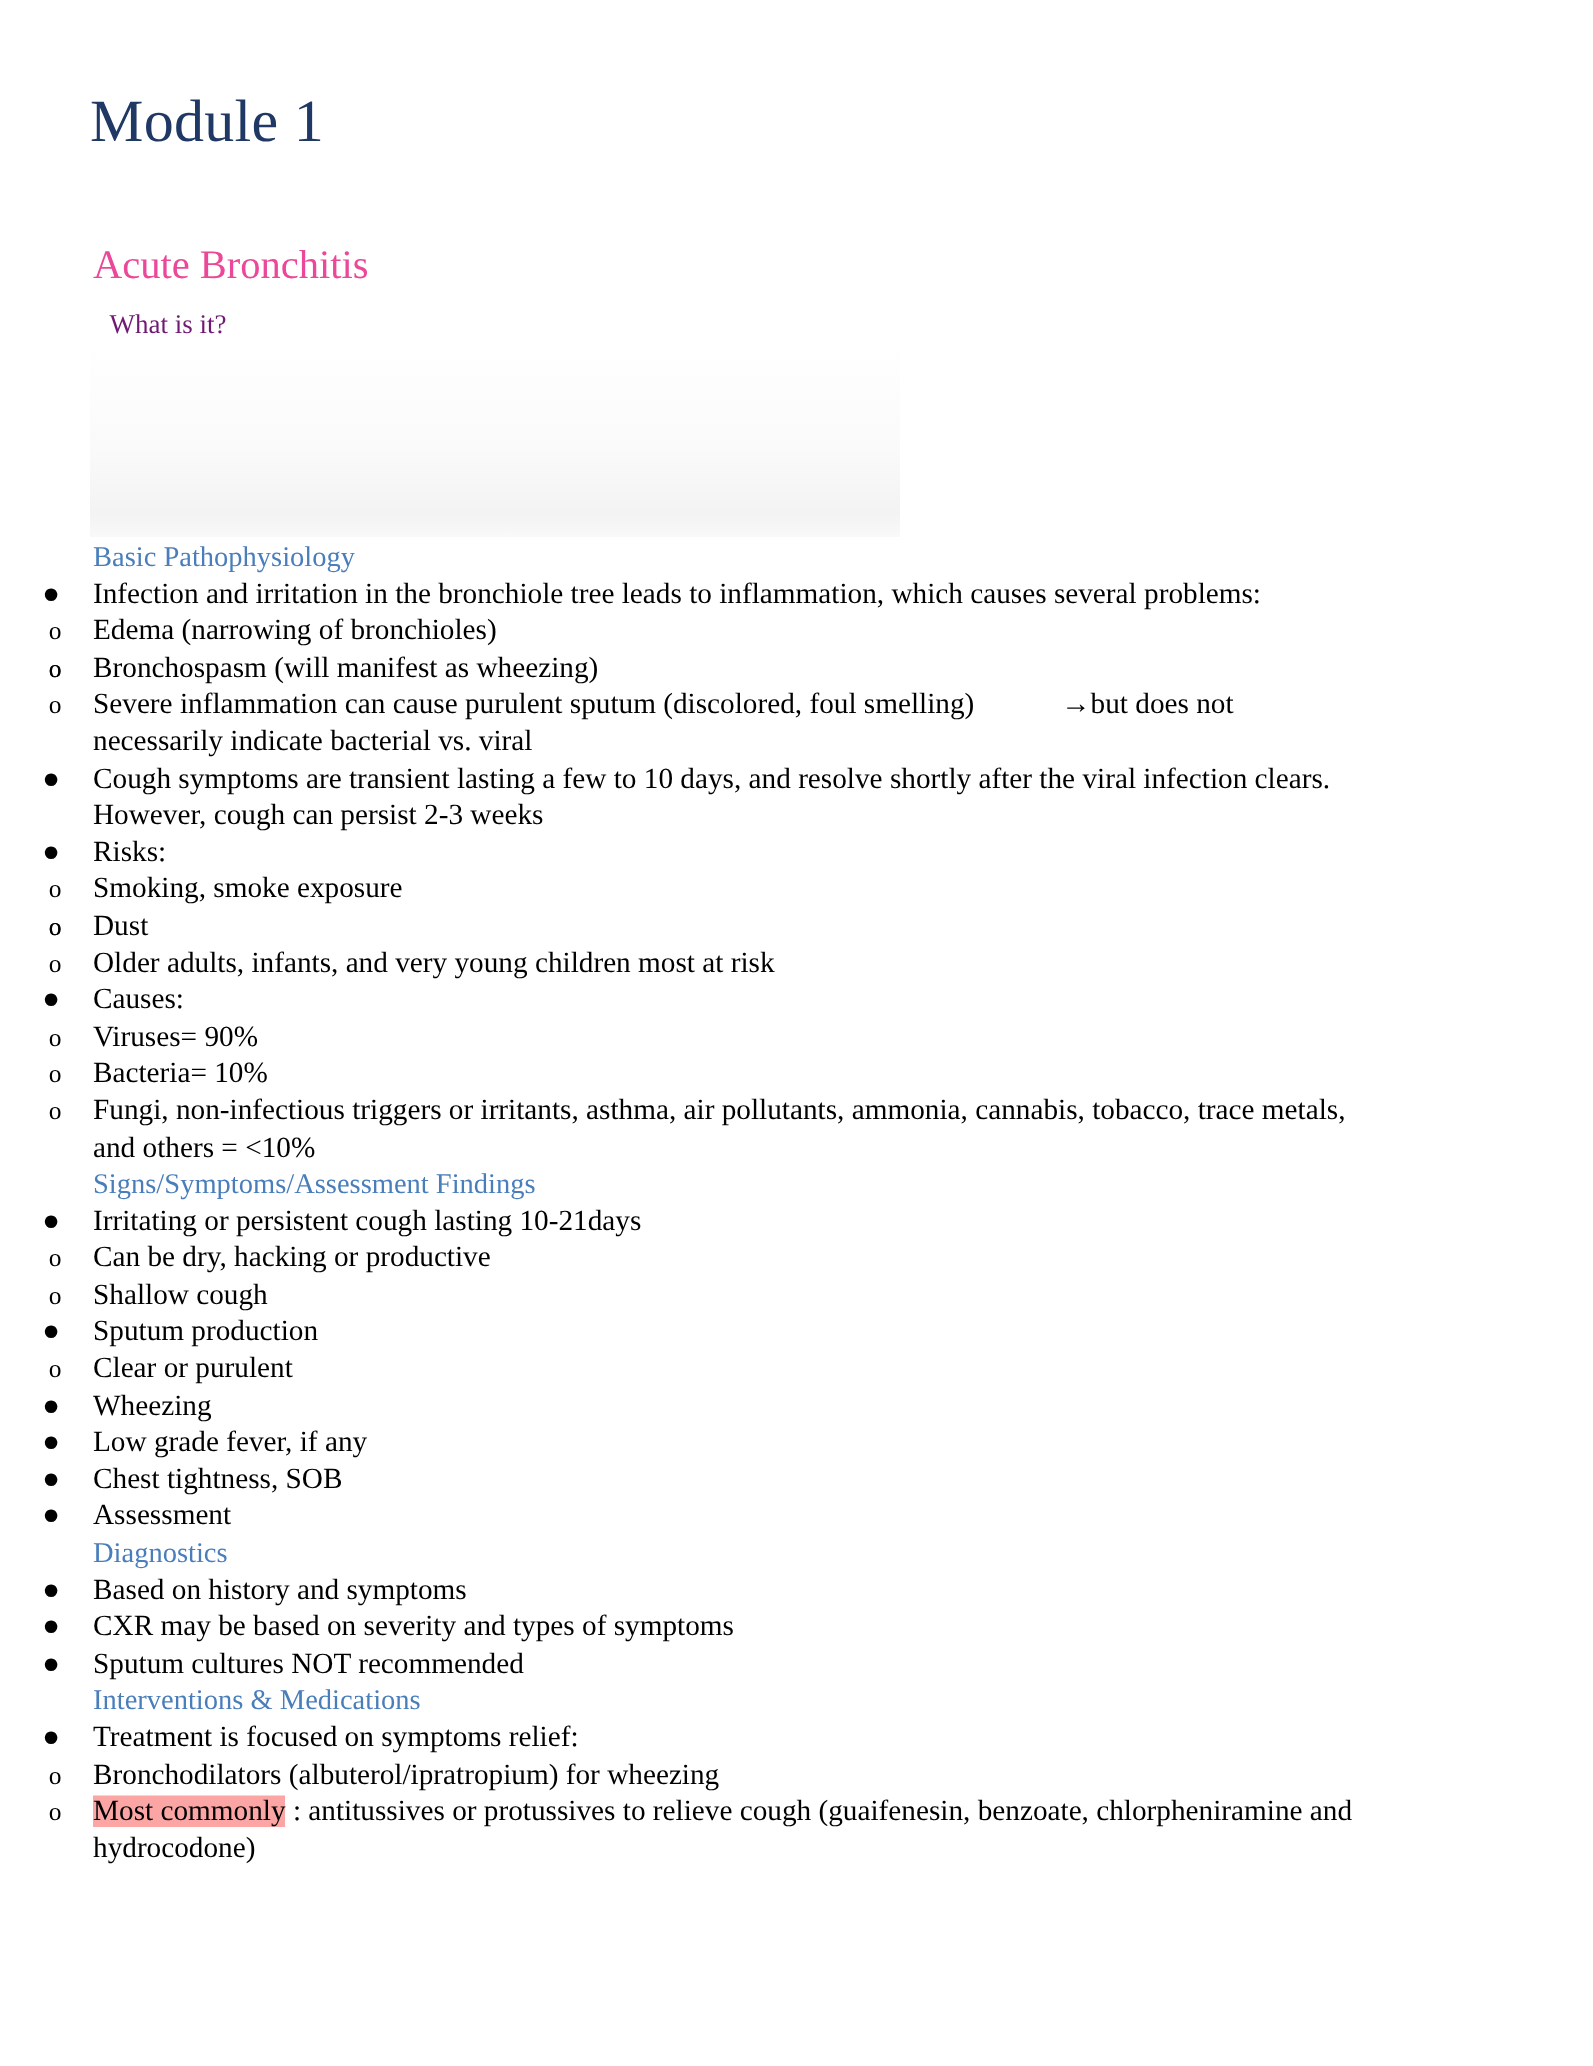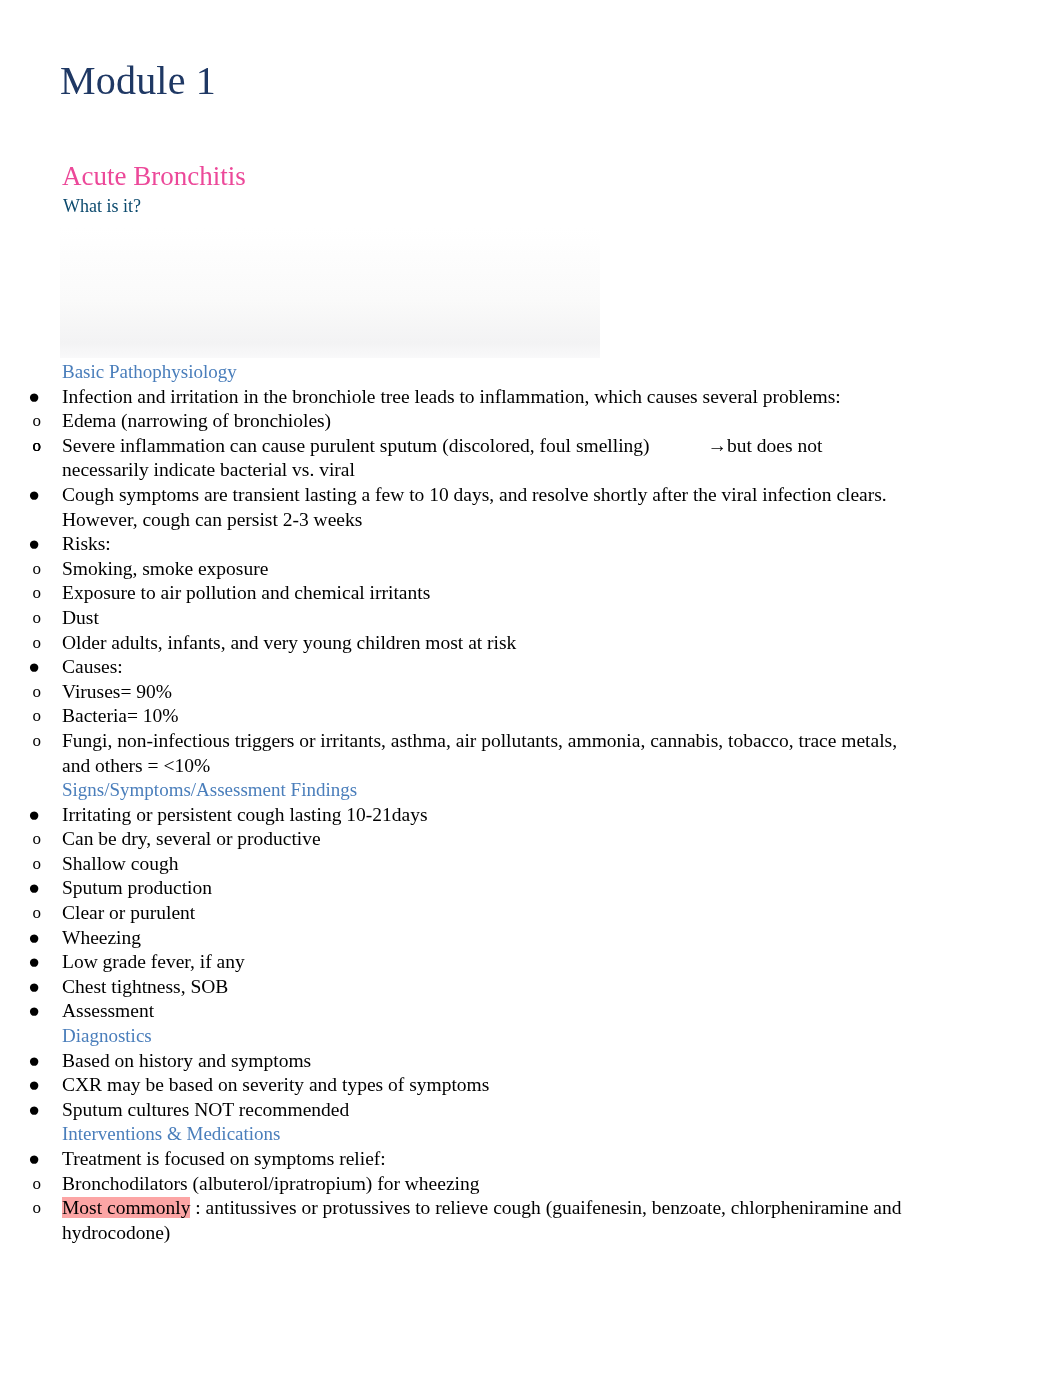--- a/index.html
+++ b/index.html
@@ -44,22 +44,22 @@
     color: #ec4899;
     margin: 0;
   }
   .subsection-title {
     position: absolute;
     left: 62px;
     top: 194px;
     font-size: 18px;
     line-height: 23px;
     font-weight: normal;
-    color: #0c4a6e;
-    margin: 1px;
+    color: #701a75;
+    margin: 11px;
   }
 
   
   .image-band {
     position: absolute;
     left: 60px;
     top: 228px;
     width: 540px;
     height: 130px;
     background: linear-gradient(to bottom,
@@ -127,40 +127,40 @@
       </div>
       <div class="li lvl2">
         <span class="marker">o</span>
         <span class="txt">Edema (narrowing of bronchioles)</span>
       </div>
       <div class="li lvl2">
         <span class="marker">o</span>
       </div>
       <div class="li lvl2">
         <span class="marker">o</span>
+        <span class="txt">Bronchospasm (will manifest as wheezing)</span>
       </div>
       <div class="li lvl2">
         <span class="marker">o</span>
         <span class="txt">Severe inflammation can cause purulent sputum (discolored, foul smelling)<span class="tabgap"></span><span>→but does not necessarily indicate bacterial vs. viral</span></span>
       </div>
       <div class="li lvl1">
         <span class="marker">●</span>
         <span class="txt">Cough symptoms are transient lasting a few to 10 days, and resolve shortly after the viral infection clears. However, cough can persist 2-3 weeks</span>
       </div>
       <div class="li lvl1">
         <span class="marker">●</span>
         <span class="txt">Risks:</span>
       </div>
       <div class="li lvl2">
         <span class="marker">o</span>
         <span class="txt">Smoking, smoke exposure</span>
       </div>
       <div class="li lvl2">
         <span class="marker">o</span>
-        <span class="txt">Exposure to air pollution and chemical irritants</span>
       </div>
       <div class="li lvl2">
         <span class="marker">o</span>
         <span class="txt">Dust</span>
       </div>
       <div class="li lvl2">
         <span class="marker">o</span>
         <span class="txt">Older adults, infants, and very young children most at risk</span>
       </div>
       <div class="li lvl1">
@@ -179,21 +179,21 @@
         <span class="marker">o</span>
         <span class="txt">Fungi, non-infectious triggers or irritants, asthma, air pollutants, ammonia, cannabis, tobacco, trace metals, and others = &lt;10%</span>
       </div>
       <div class="head-line">Signs/Symptoms/Assessment Findings</div>
       <div class="li lvl1">
         <span class="marker">●</span>
         <span class="txt">Irritating or persistent cough lasting 10-21days</span>
       </div>
       <div class="li lvl2">
         <span class="marker">o</span>
-        <span class="txt">Can be dry, several or productive</span>
+        <span class="txt">Can be dry, hacking or productive</span>
       </div>
       <div class="li lvl2">
         <span class="marker">o</span>
         <span class="txt">Shallow cough</span>
       </div>
       <div class="li lvl1">
         <span class="marker">●</span>
         <span class="txt">Sputum production</span>
       </div>
       <div class="li lvl2">

